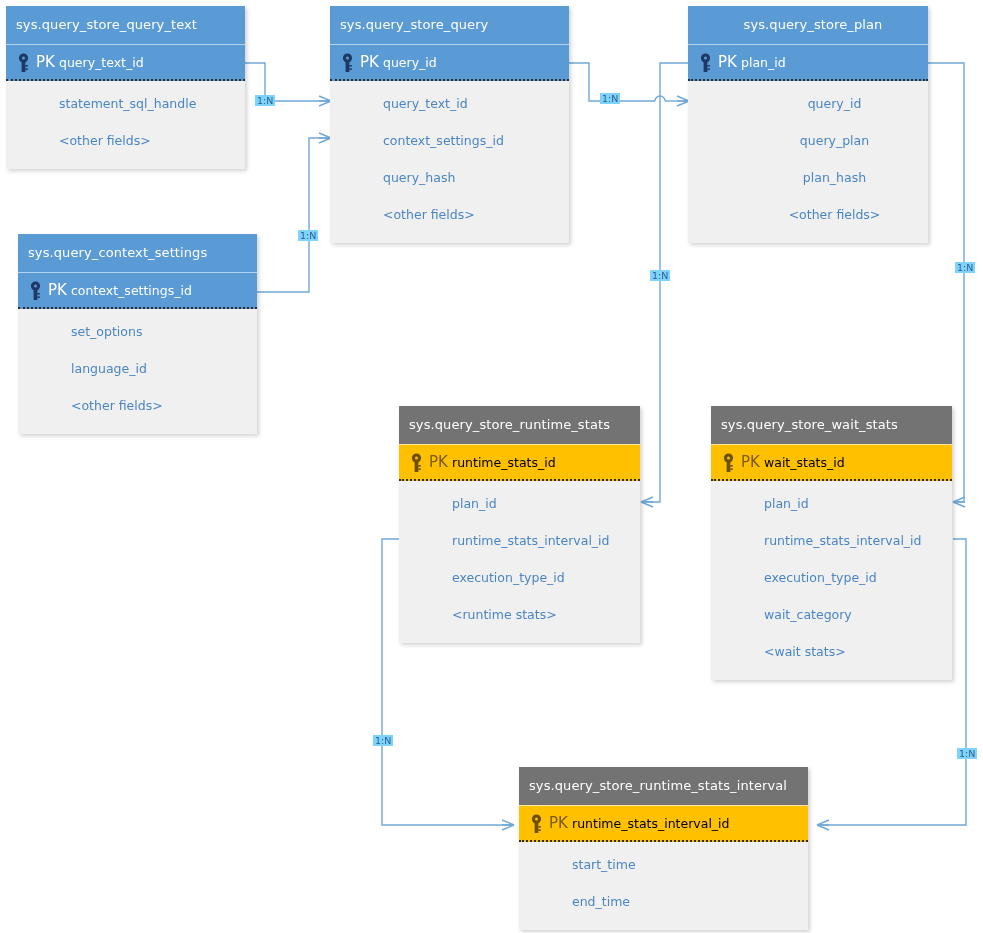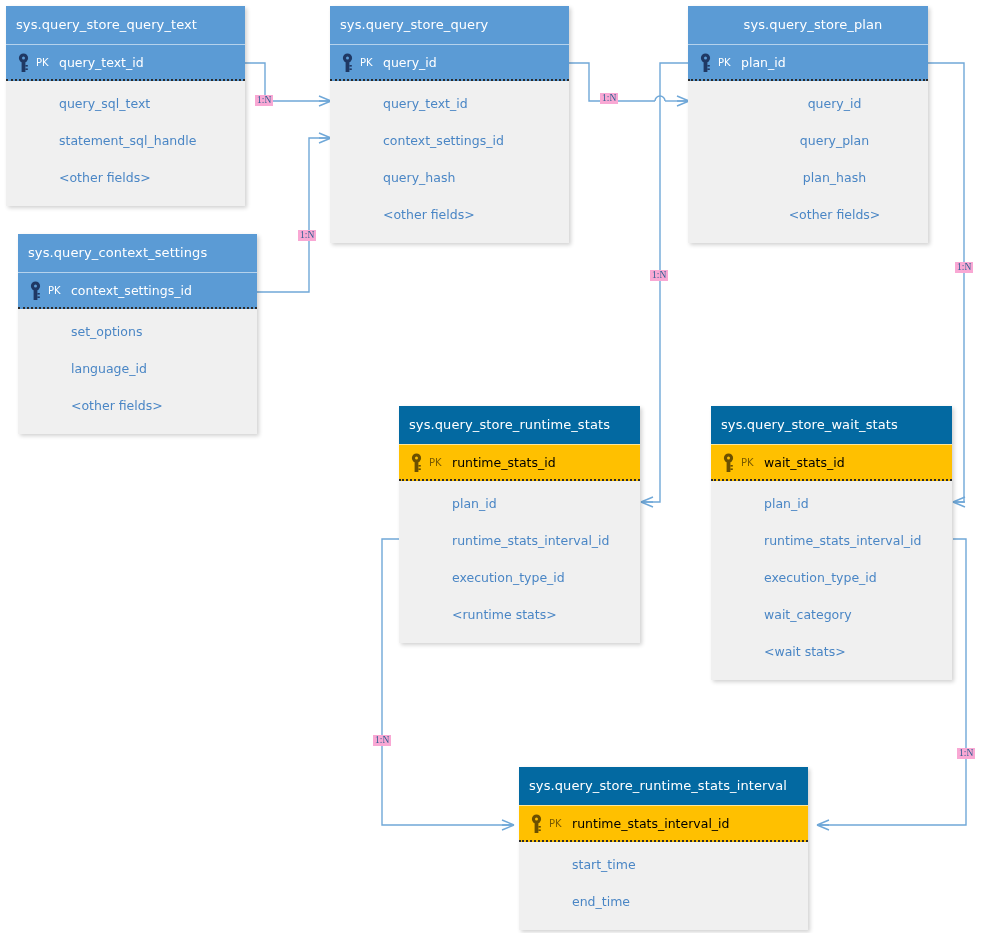--- a/index.html
+++ b/index.html
@@ -28,21 +28,21 @@
   }
   .tbl-pk{
     box-sizing:border-box;
     height:37px;
     position:relative;
     border-top:1px solid rgba(255,255,255,0.55);
     border-bottom:2px dotted #2b2b2b;
   }
   .tbl-pk .pk-label{
     position:absolute;left:30px;top:0;line-height:35px;
-    font-size:10px;color:#ffffff;
+    font-size:15px;color:#ffffff;
   }
   .tbl-pk .fld{
     position:absolute;left:53px;top:0;line-height:35px;
     font-size:12.5px;color:#ffffff;white-space:nowrap;
   }
   .key-icon{
     position:absolute;left:12px;top:8px;width:11px;height:20px;
   }
   .tbl-body{
     box-sizing:border-box;
@@ -55,34 +55,33 @@
     font-size:12.5px;
     color:#4a86c5;
     white-space:nowrap;
   }
 
   
   .t-blue .tbl-title{background:#5b9bd5;}
   .t-blue .tbl-pk{background:#5b9bd5;}
   .t-blue{border:0;}
   
-  .t-orange .tbl-title{background:#0369a1;}
+  .t-orange .tbl-title{background:#737373;}
   .t-orange .tbl-pk{background:#ffc000;border-top:1px solid rgba(255,255,255,0.6);}
   .t-orange .tbl-pk .pk-label{color:#7a5a00;}
   .t-orange .tbl-pk .fld{color:#000000;}
 
   .lbl{
     position:absolute;
     font-size:9.5px;
     color:#2e5f91;
-    background:#f9a8d4;
+    background:#7dd3fc;
     padding:0 2px;
     white-space:nowrap;
     line-height:11px;
-    font-family:Liberation Serif, serif;
   }
 </style>
 </head>
 <body>
 
 <div id="canvas">
 
   <svg class="links" viewBox="0 0 983 933" xmlns="http://www.w3.org/2000/svg">
     <defs>
       <g id="crowR">
@@ -146,21 +145,20 @@
         <circle cx="5.5" cy="5" r="4.6" fill="#1f3864"></circle>
         <rect x="3.6" y="7" width="3.8" height="12" fill="#1f3864"></rect>
         <rect x="7.4" y="12" width="2.4" height="1.6" fill="#1f3864"></rect>
         <rect x="7.4" y="15.4" width="2.4" height="1.6" fill="#1f3864"></rect>
         <circle cx="5.5" cy="5" r="1.5" fill="#5b9bd5"></circle>
       </svg>
       <span class="pk-label">PK</span>
       <span class="fld">query_text_id</span>
     </div>
     <div class="tbl-body">
-      <div class="fld">query_sql_text</div>
       <div class="fld">statement_sql_handle</div>
       <div class="fld">&lt;other fields&gt;</div>
     </div>
   </div>
 
   <div class="table t-blue" style="left:330px;top:6px;width:239px;">
     <div class="tbl-title">sys.query_store_query</div>
     <div class="tbl-pk">
       <svg class="key-icon" viewBox="0 0 11 20">
         <circle cx="5.5" cy="5" r="4.6" fill="#1f3864"></circle>

